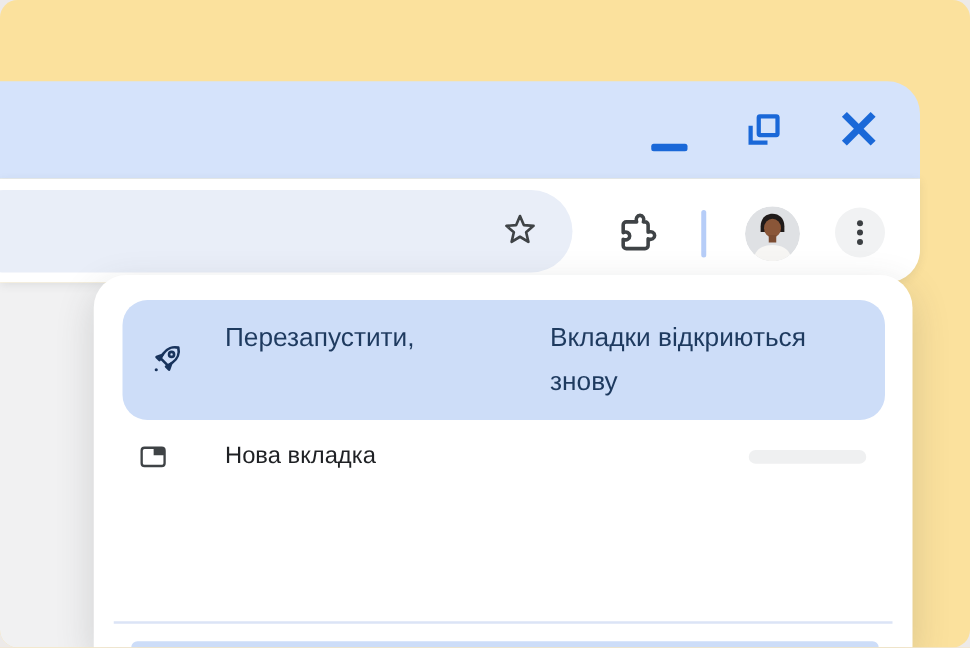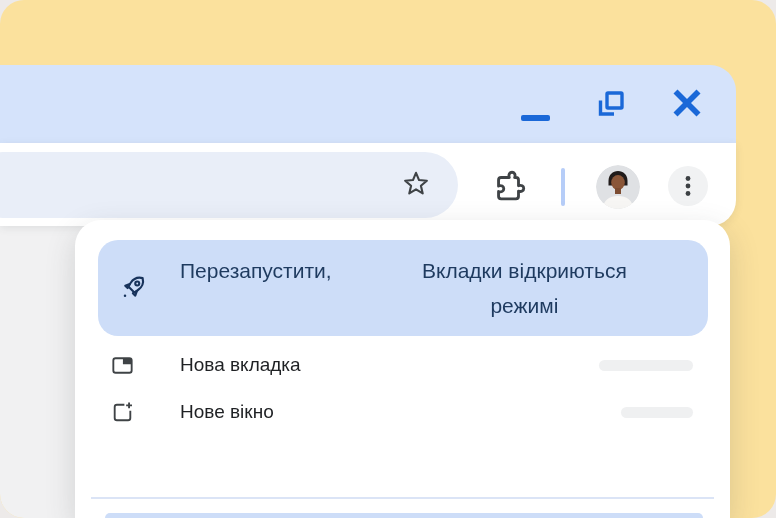--- a/index.html
+++ b/index.html
@@ -1,18 +1,18 @@
 <!DOCTYPE html>
 <html><head>
 <meta charset="utf-8">
 <style>
   html,body{margin:0;padding:0;background:#edeae9;}
   *{box-sizing:border-box;}
   body{font-family:"Liberation Sans", sans-serif;}
-  .stage{position:relative;width:776px;height:518px;background:#fbe19d;border-radius:24px;overflow:hidden;}
+  .stage{position:relative;width:776px;height:518px;background:#fbe19d;border-radius:14px;overflow:hidden;}
 
   
   .window-card{position:absolute;left:0;top:65px;width:736px;height:161px;z-index:1;}
   .titlebar{position:relative;height:78px;background:#d5e3fb;border-radius:0 26px 0 0;}
   .winbtn{position:absolute;background:transparent;border:none;padding:0;cursor:pointer;display:flex;align-items:center;justify-content:center;}
   .btn-min{left:513px;top:36px;width:44px;height:34px;}
   .btn-min .bar{width:29px;height:6px;border-radius:2px;background:#1a68d8;}
   .btn-restore{left:590px;top:18px;width:42px;height:42px;}
   .btn-close{left:664px;top:16px;width:46px;height:44px;}
 
@@ -27,21 +27,21 @@
 
   
   .page-strip{position:absolute;left:0;top:226px;width:110px;height:292px;background:#f1f1f2;z-index:0;}
 
   
   .menu{position:absolute;left:75px;top:220px;width:655px;height:298px;background:#ffffff;border-radius:26px 26px 0 0;box-shadow:0 10px 30px rgba(60,64,67,.18);z-index:2;}
   .highlight{position:absolute;left:23px;top:20px;width:610px;height:96px;border-radius:20px;background:#cdddf8;cursor:pointer;}
   .highlight .rocket{position:absolute;left:21px;top:32px;}
   .hl-text{position:absolute;top:13px;font-size:21px;line-height:35px;color:#1e3a5f;white-space:nowrap;}
   .hl-title{left:82px;}
-  .hl-desc{left:324px;text-align:center;}
+  .hl-desc{left:342px;}
 
   .menu-row{position:absolute;left:0;width:100%;height:47px;cursor:pointer;}
   .row-0{top:122px;} .row-1{top:169px;} .row-2{top:216px;}
   .menu-row .mi-icon{position:absolute;left:35px;top:11px;}
   .menu-row .mi-label{position:absolute;left:105px;top:12px;font-size:19px;color:#1f2124;white-space:nowrap;}
   .shortcut-pill{position:absolute;right:37px;top:18px;height:11px;border-radius:6px;background:#eff0f1;}
   .pill-w94{width:94px;} .pill-w72{width:72px;}
 
   .menu-divider{position:absolute;left:16px;right:16px;top:277px;height:2px;background:#dbe4f6;}
   .bottom-strip{position:absolute;left:30px;top:293px;width:598px;height:5px;border-radius:16px 16px 0 0;background:#cdddf8;}
@@ -124,40 +124,32 @@
         <circle cx="14.6" cy="9.2" r="1.6"></circle>
         <path d="M8.6 9.6L5 10.9l1.9 1.9z"></path>
         <path d="M14.3 15.3L13 18.9l-1.9-1.9z"></path>
         <circle cx="4.8" cy="19" r="1" fill="#18335c" stroke="none"></circle>
       </svg>
       <div class="hl-text hl-title">
         <div>Перезапустити,</div>
       </div>
       <div class="hl-text hl-desc">
         <div>Вкладки відкриються</div>
-        <div>режимі</div>
+        <div>знову</div>
       </div>
     </div>
 
     <div class="menu-row row-0">
       <svg class="mi-icon" width="25" height="25" viewBox="0 0 24 24">
         <rect x="3.2" y="5" width="17.6" height="14" rx="2.2" fill="none" stroke="#3f4346" stroke-width="1.8"></rect>
         <path d="M12.4 5h6.2c1.2 0 2.2 1 2.2 2.2v3.6h-8.4z" fill="#3f4346"></path>
       </svg>
       <span class="mi-label">Нова вкладка</span>
       <span class="shortcut-pill pill-w94"></span>
     </div>
 
-    <div class="menu-row row-1">
-      <svg class="mi-icon" width="25" height="25" viewBox="0 0 24 24" fill="none" stroke="#3f4346" stroke-width="1.8">
-        <path d="M13.8 4.6H6.7c-1.2 0-2.2 1-2.2 2.2v10.4c0 1.2 1 2.2 2.2 2.2h10.6c1.2 0 2.2-1 2.2-2.2v-7"></path>
-        <path d="M18.3 2.4v5.6M15.5 5.2h5.6"></path>
-      </svg>
-      <span class="mi-label">Нове вікно</span>
-      <span class="shortcut-pill pill-w72"></span>
-    </div>
 
 
     <div class="menu-divider"></div>
     <div class="bottom-strip"></div>
   </div>
 
 </div>
 
 </body></html>

